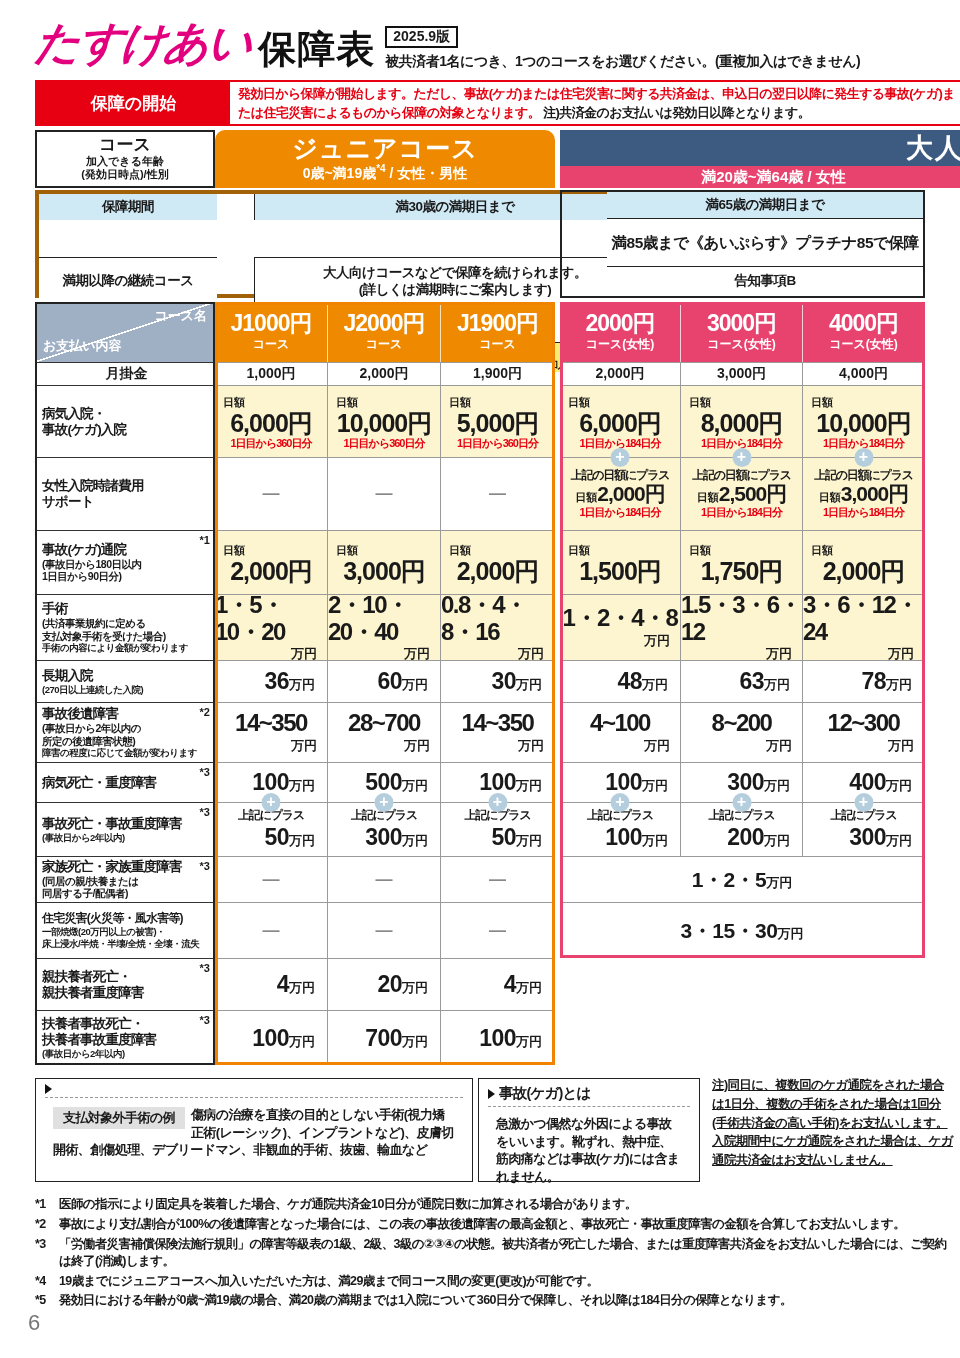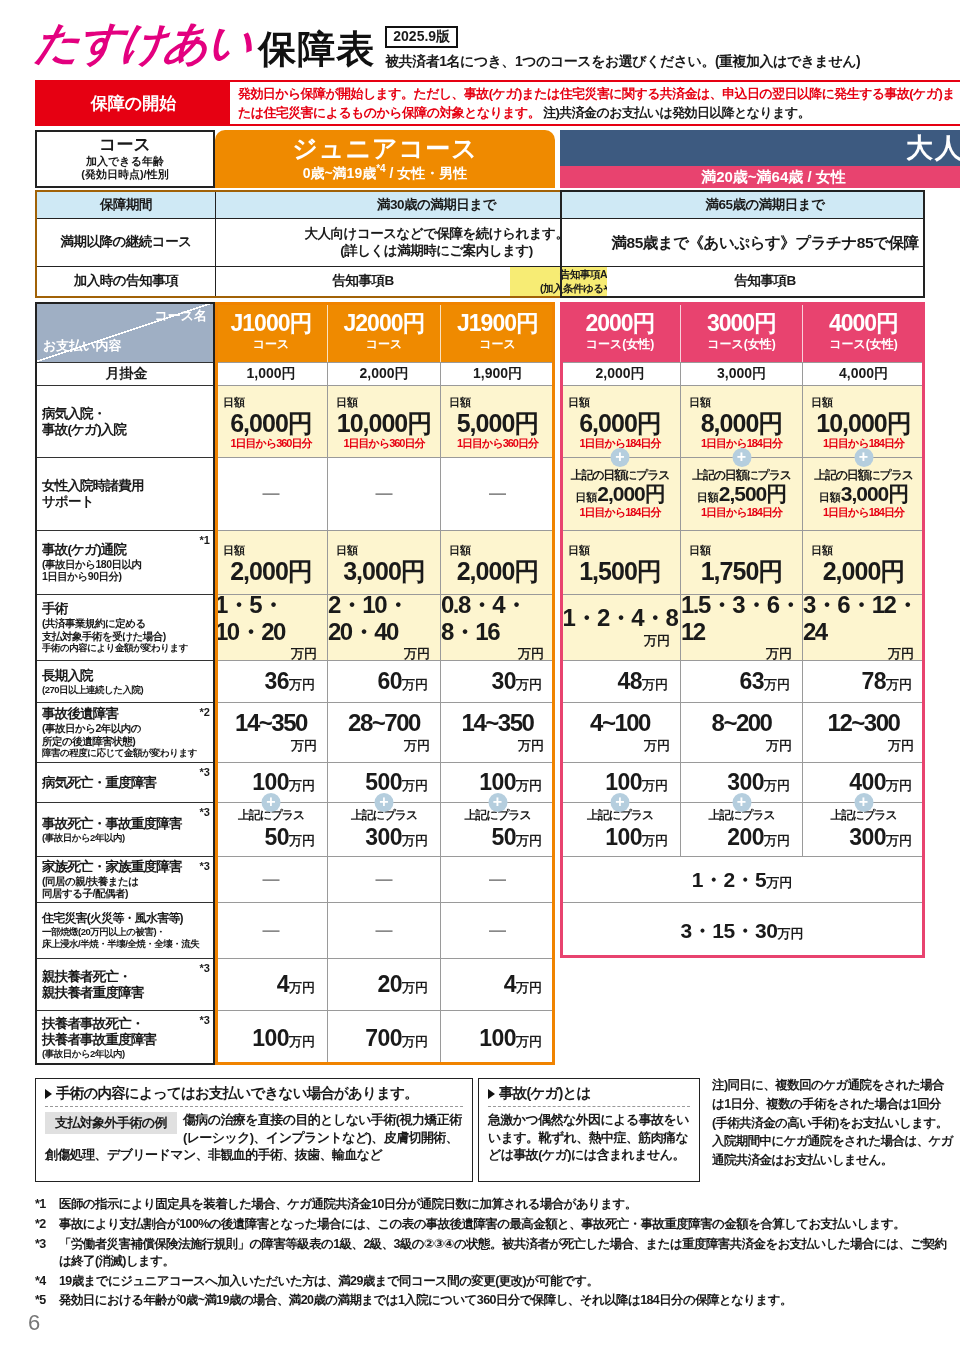--- a/index.html
+++ b/index.html
@@ -29,22 +29,22 @@
   .uc-junior{position:absolute;left:180px;top:0;width:340px;height:58px;background:#ef8a00;border-radius:10px 10px 0 0;
              display:flex;flex-direction:column;align-items:center;justify-content:center;color:#fff;}
   .ucj-name{font-size:25px;font-weight:bold;letter-spacing:1px;line-height:1.1;}
   .ucj-sub{font-size:14px;font-weight:bold;margin-top:1px;}
   .ucj-sub sup{font-size:10px;}
   .uc-adult-navy{position:absolute;left:525px;top:0;width:435px;height:36px;background:#3d5a80;color:#fff;
                  display:flex;align-items:center;justify-content:flex-end;padding-right:2px;box-sizing:border-box;
                  font-size:27px;font-weight:bold;letter-spacing:2px;overflow:hidden;}
   .uc-adult-pink{position:absolute;left:525px;top:36px;width:427px;height:22px;background:#e8436f;color:#fff;
                  display:flex;align-items:center;justify-content:center;font-size:15px;font-weight:bold;}
-  .it-left{position:absolute;left:0;top:60px;width:624px;height:108px;border:2px solid #a16207;box-sizing:border-box;
-           display:grid;grid-template-columns:178px 1fr;grid-template-rows:26px 48px 30px;}
+  .it-left{position:absolute;left:0;top:60px;width:624px;height:108px;border:4px solid #a16207;box-sizing:border-box;
+           display:grid;grid-template-columns:178px 1fr;grid-template-rows:26px 48px 30px;gap:37px;}
   .it-right{position:absolute;left:525px;top:60px;width:365px;height:108px;border:2px solid #222;box-sizing:border-box;
             display:grid;grid-template-columns:1fr;grid-template-rows:26px 48px 30px;padding-left:45px;}
   .it-cell{display:flex;flex-direction:column;align-items:center;justify-content:center;
            font-size:13.5px;font-weight:bold;line-height:1.25;letter-spacing:-0.5px;background:#fff;text-align:center;}
   .it-left .it-cell:nth-child(n+3){border-top:1.5px solid #222;}
   .it-left .it-val{border-left:1.5px solid #222;}
   .it-right .it-cell:nth-child(n+2){border-top:1.5px solid #222;}
   .it-blue{background:#cfe9f5;}
   .it-strong{font-size:15.5px;}
   .it-split{flex-direction:row;padding:0;align-items:stretch;}
@@ -101,25 +101,25 @@
   #junior-frame{left:180px;top:0;width:340px;height:763px;border:3px solid #f08300;}
   #adult-frame{left:525px;top:0;width:365px;height:656px;border:3px solid #e8436f;}
   
   .infobox{position:absolute;border:1.5px solid #222;box-sizing:border-box;padding:5px 9px;background:#fff;}
   #surgery-box{left:35px;top:1078px;width:438px;height:104px;}
   #injury-box{left:478px;top:1078px;width:222px;height:104px;}
   .bx-title{font-size:14.5px;font-weight:bold;letter-spacing:-0.8px;border-bottom:1px dashed #999;
             padding-bottom:3px;margin-bottom:4px;display:flex;align-items:center;}
   .tri{display:inline-block;width:0;height:0;border-left:7px solid #111;border-top:5px solid transparent;
        border-bottom:5px solid transparent;margin-right:4px;flex:0 0 auto;}
-  .bx-body{margin:0;font-size:13px;font-weight:bold;line-height:1.35;letter-spacing:-0.6px;}
+  .bx-body{margin:8px;font-size:13px;font-weight:bold;line-height:1.35;letter-spacing:-0.6px;}
   .ex-label{float:left;background:#e0e0e0;padding:2px 10px;margin:1px 6px 2px 0;font-size:13px;font-weight:bold;}
   #side-note{position:absolute;left:712px;top:1076px;width:243px;font-size:12.5px;font-weight:bold;
              line-height:1.5;letter-spacing:-0.6px;}
-  #side-note p{margin:0;}
+  #side-note p{margin:0;text-decoration:underline;}
   
   #footnotes{position:absolute;left:35px;top:1196px;width:920px;}
   .fn{display:flex;font-size:12.5px;font-weight:bold;line-height:1.35;letter-spacing:-0.6px;margin-bottom:3px;}
   .fn-mark{flex:0 0 24px;}
   .fn-text{flex:1;}
   #pagenum{position:absolute;left:28px;top:1310px;font-size:22px;color:#777;}
 </style>
 </head>
 <body>
 
@@ -604,21 +604,20 @@
       </div>
     </div>
   <div class="frame" id="adult-frame"></div>
   <div class="frame" id="junior-frame"></div>
   <div class="frame" id="label-frame"></div>
 </div>
 
 <div class="infobox" id="surgery-box">
   <div class="bx-title">
       <span class="tri"></span>
-      <span>手術の内容によってはお支払いできない場合があります。</span>
     </div>
   <p class="bx-body"><span class="ex-label">支払対象外手術の例</span><span>傷病の治療を直接の目的としない手術(視力矯正術(レーシック)、インプラントなど)、皮膚切開術、創傷処理、デブリードマン、非観血的手術、抜歯、輸血など</span></p>
 </div>
 
 <div class="infobox" id="injury-box">
   <div class="bx-title">
       <span class="tri"></span>
       <span>事故(ケガ)とは</span>
     </div>
   <p class="bx-body"><b>急激かつ偶然な外因による事故</b><span>をいいます。靴ずれ、熱中症、筋肉痛などは事故(ケガ)には含まれません。</span></p>

